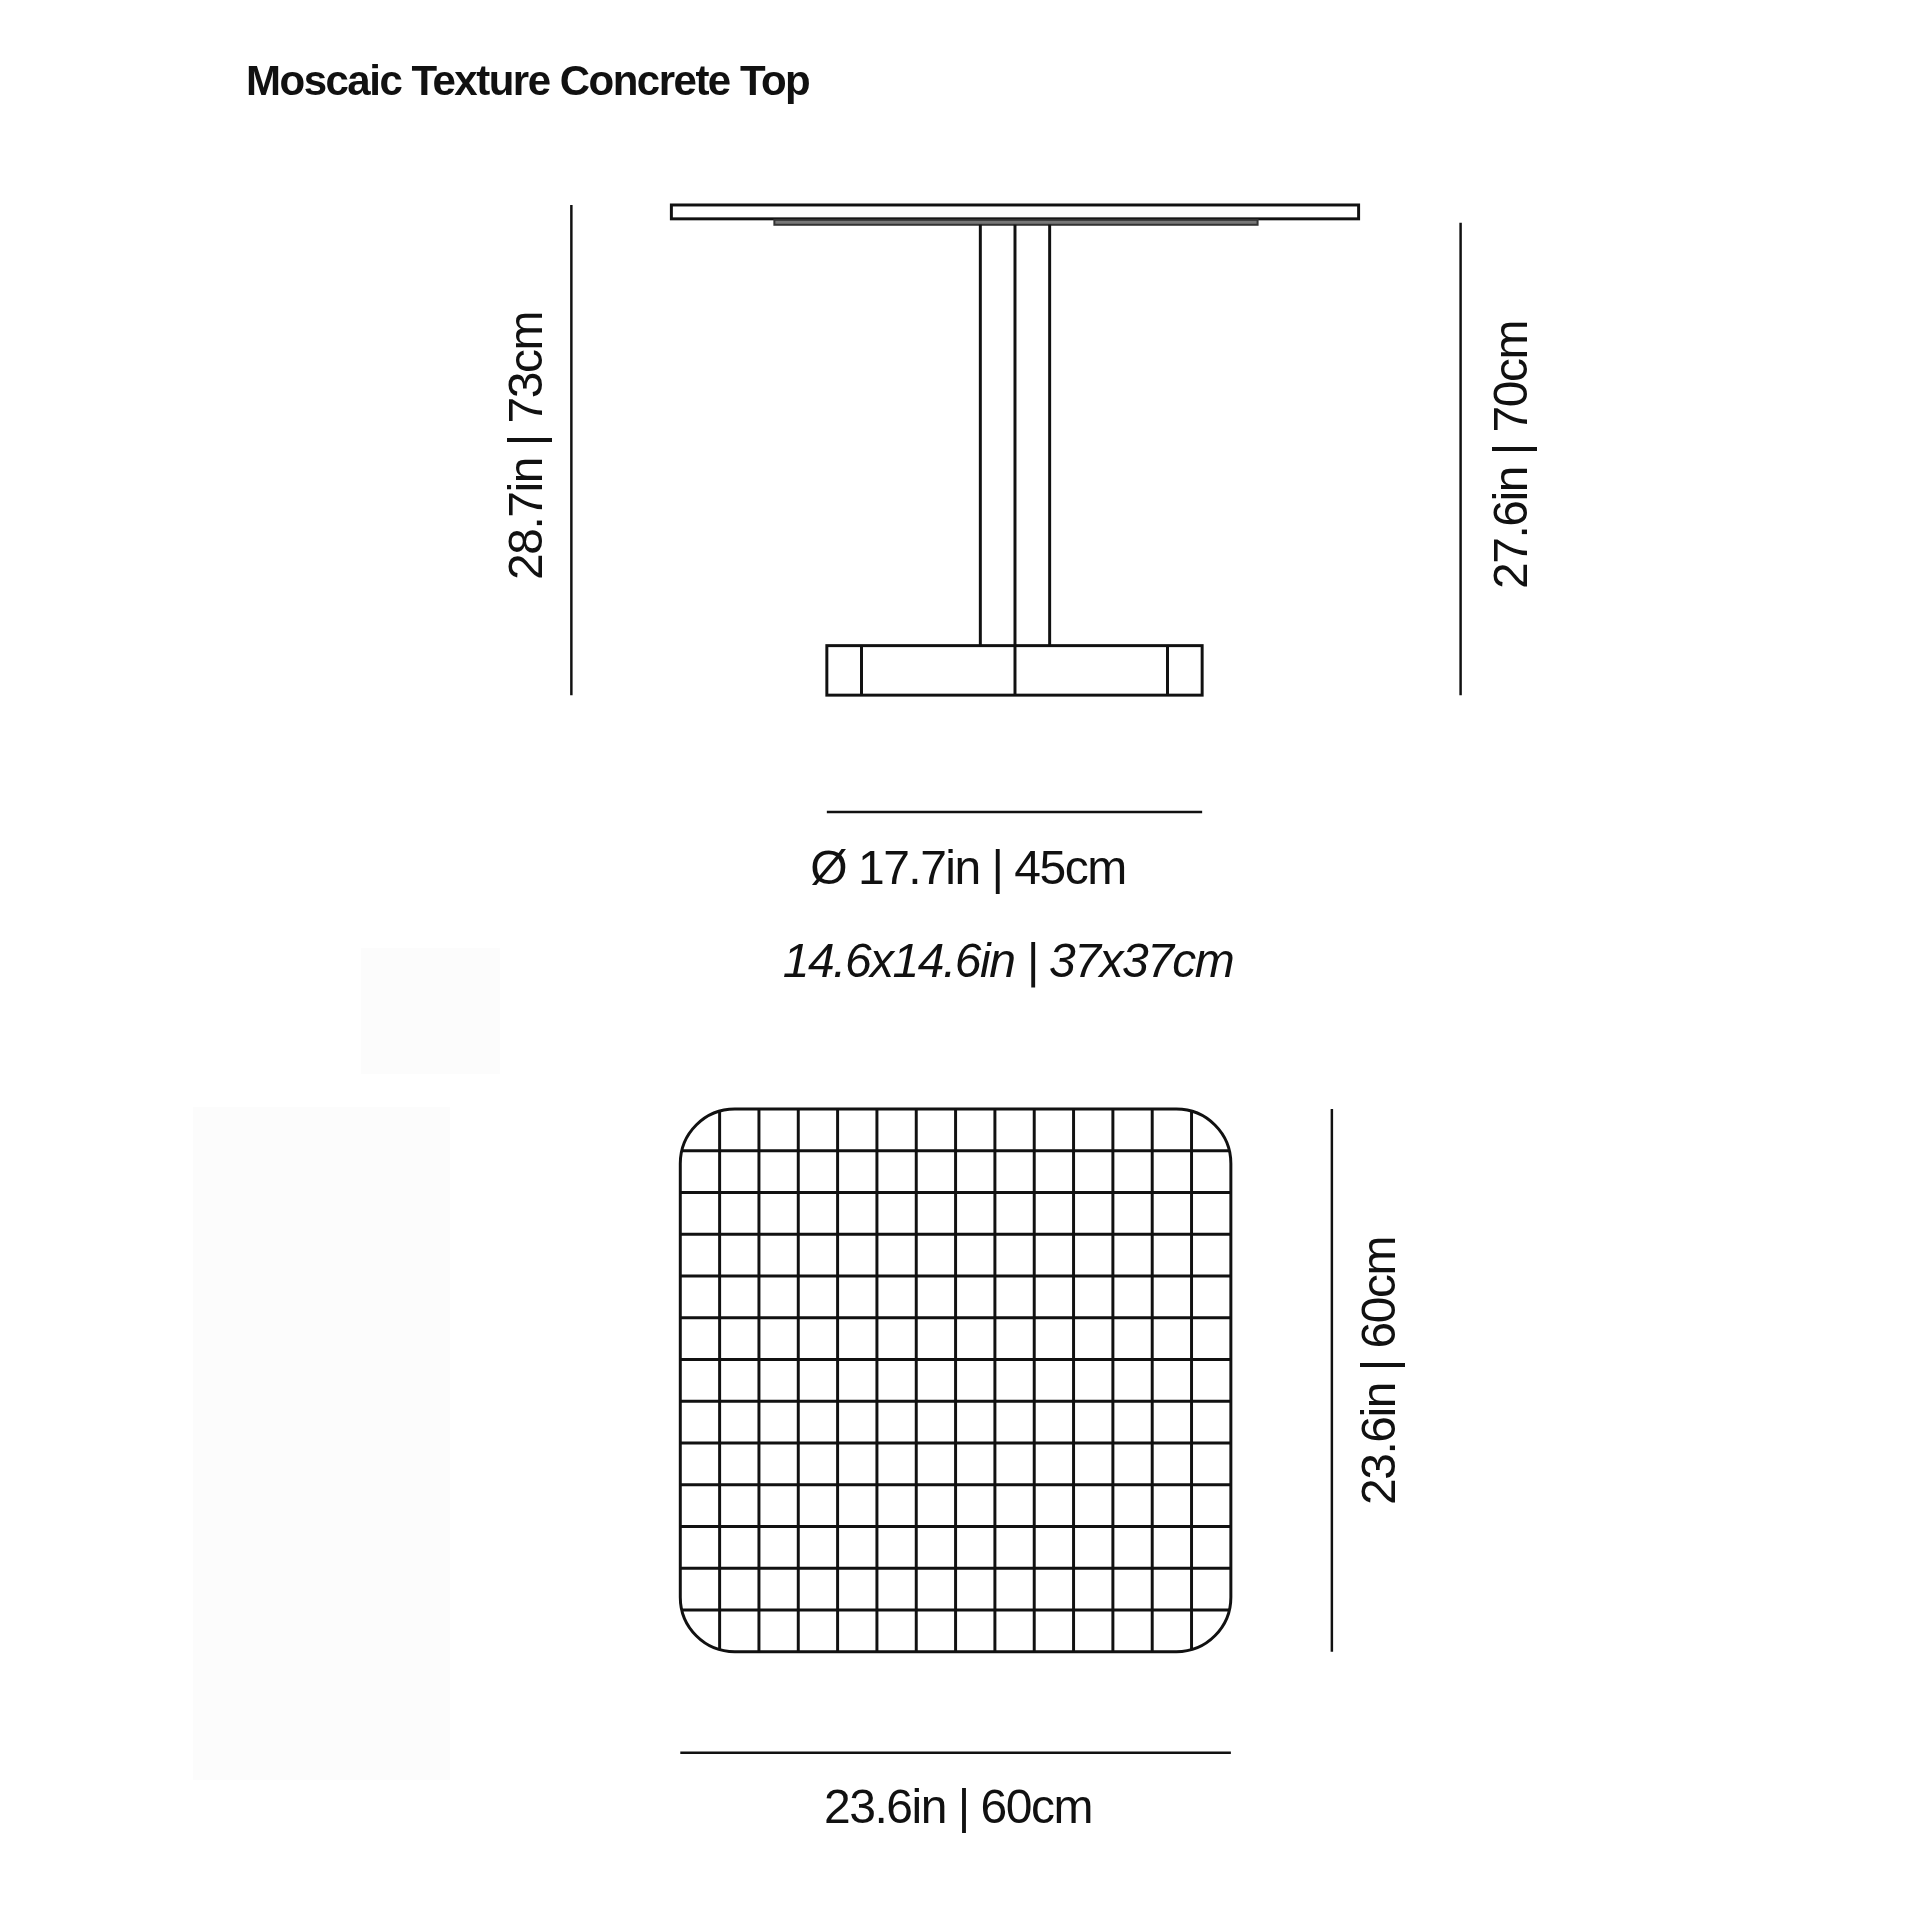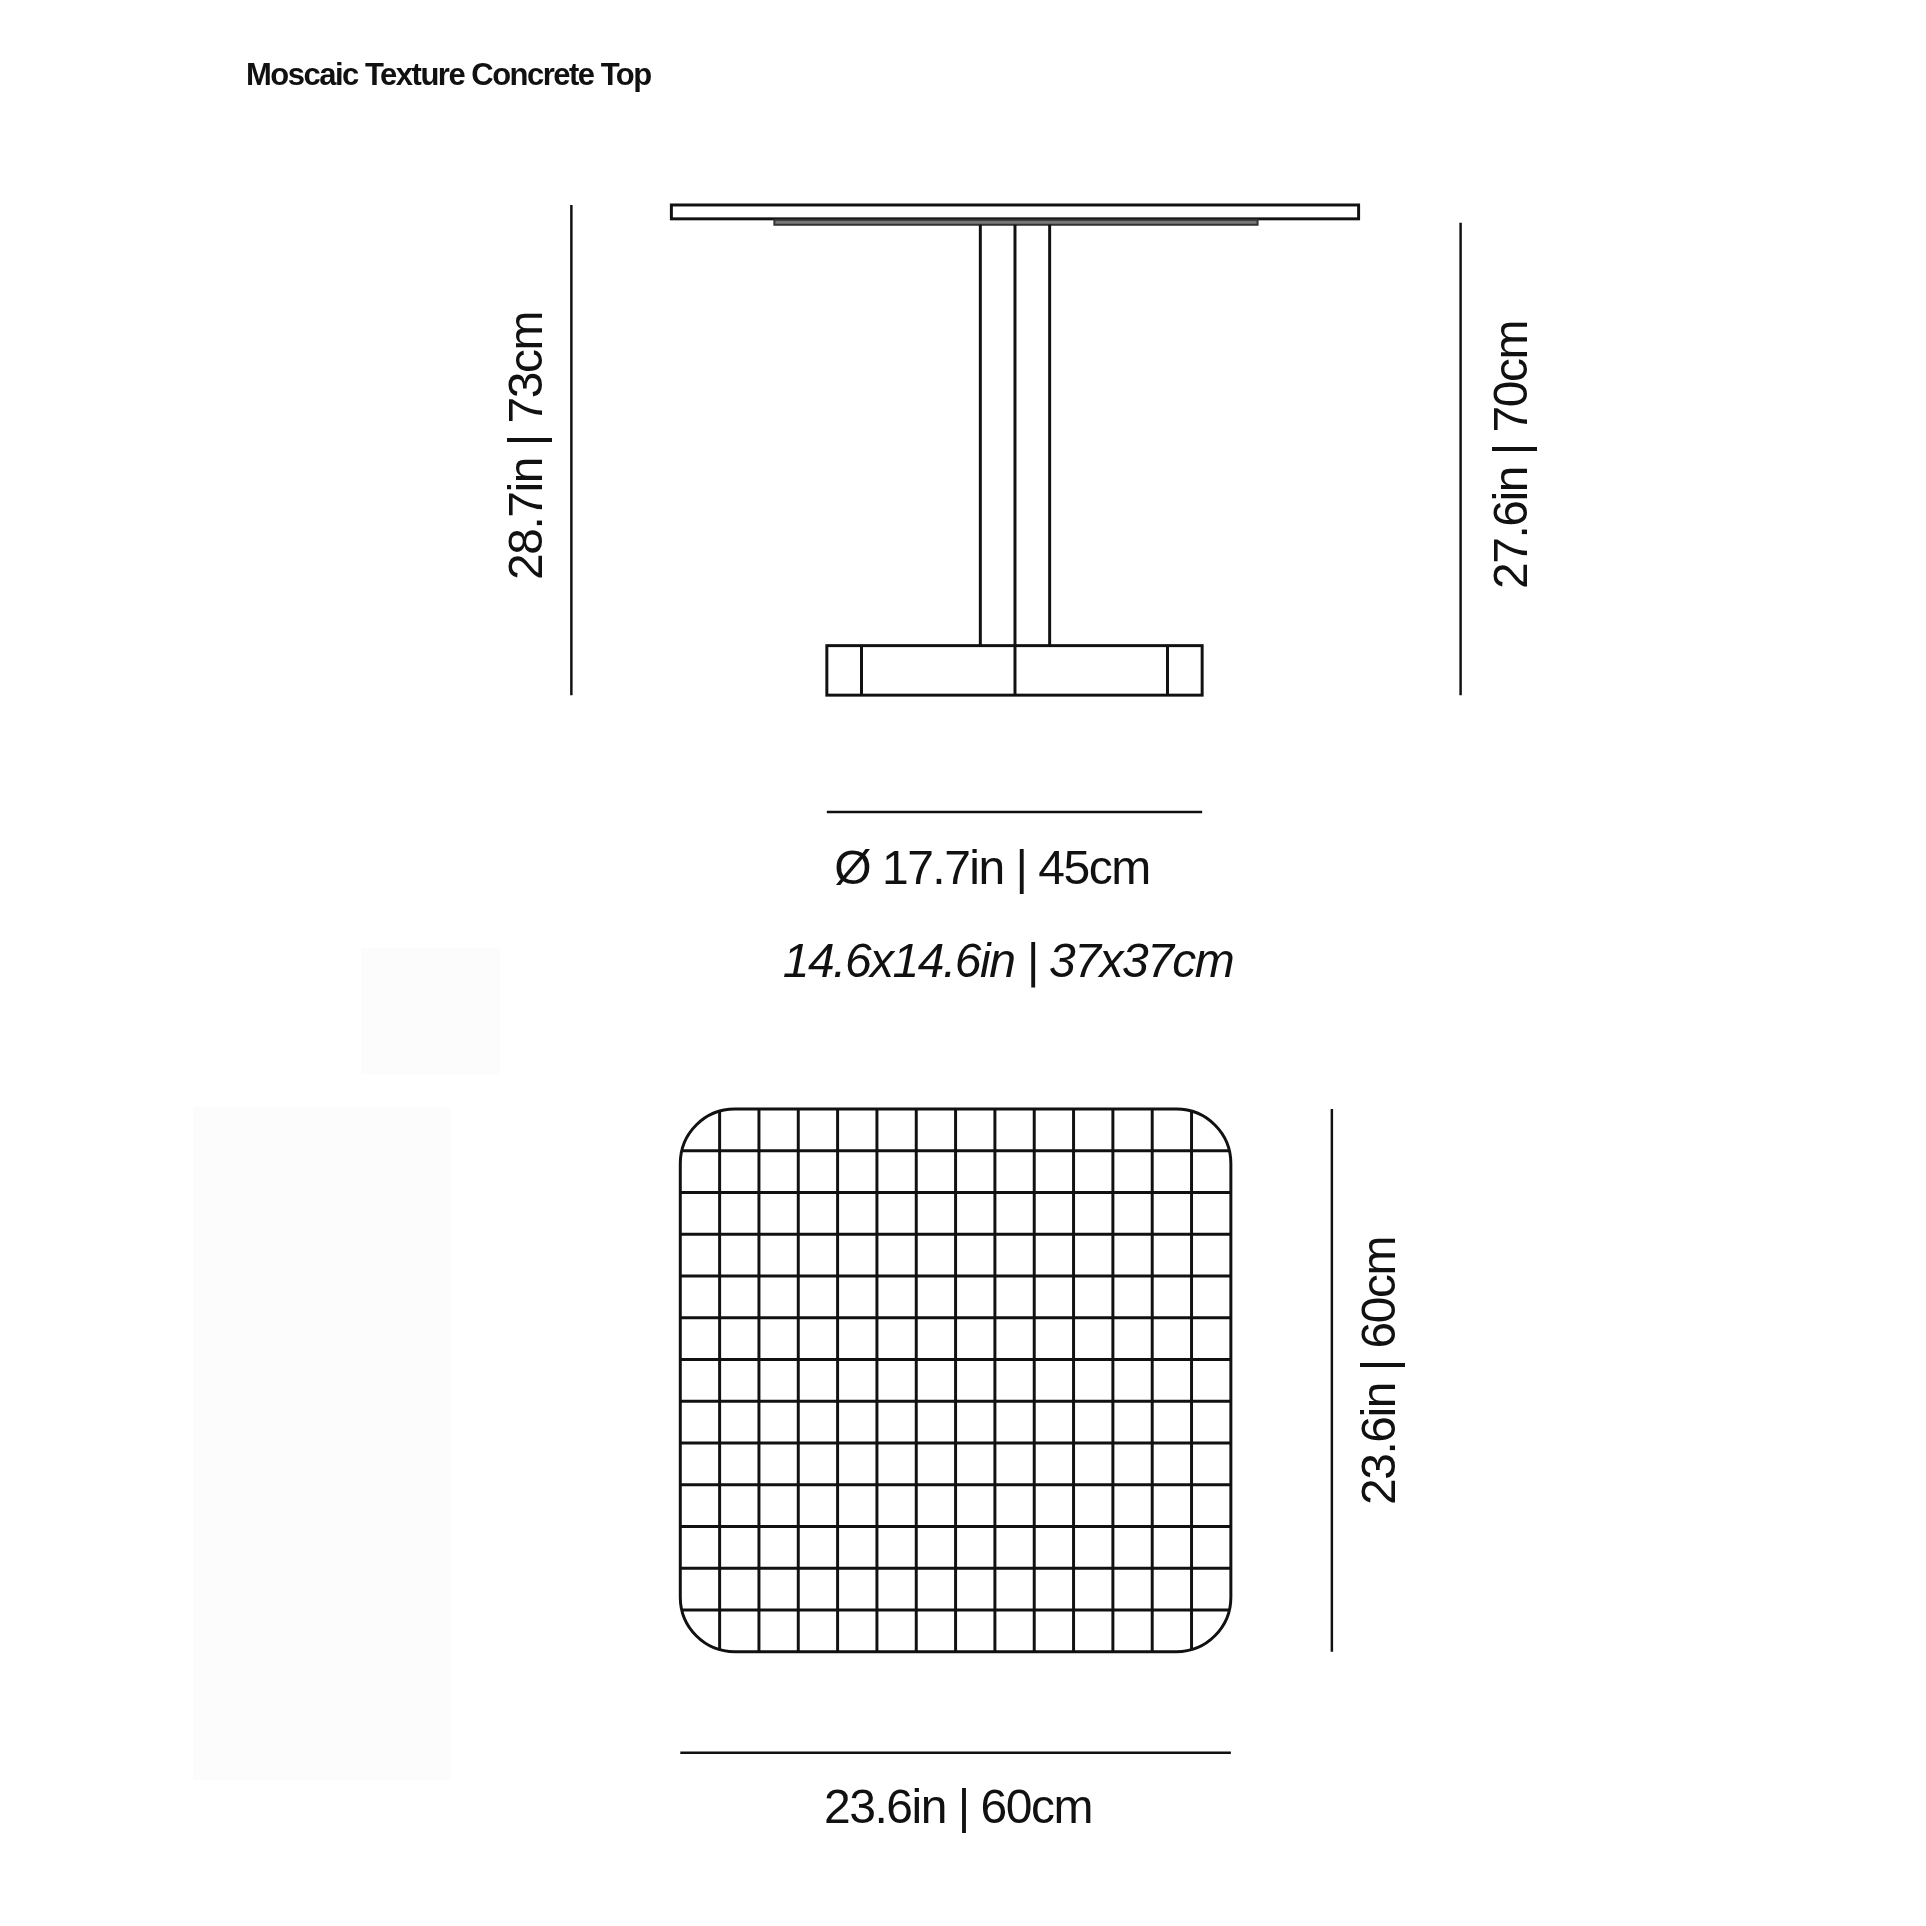--- a/index.html
+++ b/index.html
@@ -1,18 +1,18 @@
 <!DOCTYPE html>
 <html><head>
 <meta charset="utf-8">
 <style>
   html, body { margin:0; padding:0; background:#ffffff; }
   body { width:1927px; height:1927px; position:relative; overflow:hidden;
          font-family:"Liberation Sans", sans-serif; color:#111; }
-  .title { position:absolute; left:246px; top:57px; font-size:31px; font-weight:bold;
+  .title { position:absolute; left:246px; top:57px; font-size:42px; font-weight:bold;
            letter-spacing:-1.5px; white-space:nowrap; }
   .label { position:absolute; font-size:48px; white-space:nowrap; letter-spacing:-1.5px; }
   .vlabel { position:absolute; font-size:48px; white-space:nowrap; letter-spacing:-1.5px;
             transform:translate(-50%,-50%) rotate(-90deg); }
   .hcenter { transform:translateX(-50%); }
   .ghost { position:absolute; background:#fcfcfc; }
   svg { position:absolute; left:0; top:0; }
 </style>
 </head>
 <body>
@@ -76,17 +76,17 @@
         <line y1="1541.5384615384614" y2="1541.5384615384614" x1="687" x2="1243"></line>
         <line y1="1583.6923076923076" y2="1583.6923076923076" x1="687" x2="1243"></line>
         <line y1="1625.8461538461538" y2="1625.8461538461538" x1="687" x2="1243"></line>
       </g>
   </g>
   <rect x="687" y="1120" width="556" height="548" rx="55" ry="55" fill="none" stroke="#111" stroke-width="3"></rect>
 </svg>
 
 <div class="vlabel" style="left:525px;top:446px;">28.7in | 73cm</div>
 <div class="vlabel" style="left:1510px;top:455px;">27.6in | 70cm</div>
-<div class="label hcenter" style="left:992px;top:840px;">Ø 17.7in | 45cm</div>
+<div class="label hcenter" style="left:968px;top:840px;">Ø 17.7in | 45cm</div>
 <div class="label hcenter" style="left:1008px;top:933px;font-style:italic;">14.6x14.6in | 37x37cm</div>
 <div class="vlabel" style="left:1378px;top:1371px;">23.6in | 60cm</div>
 <div class="label hcenter" style="left:958px;top:1779px;">23.6in | 60cm</div>
 
 
 </body></html>

